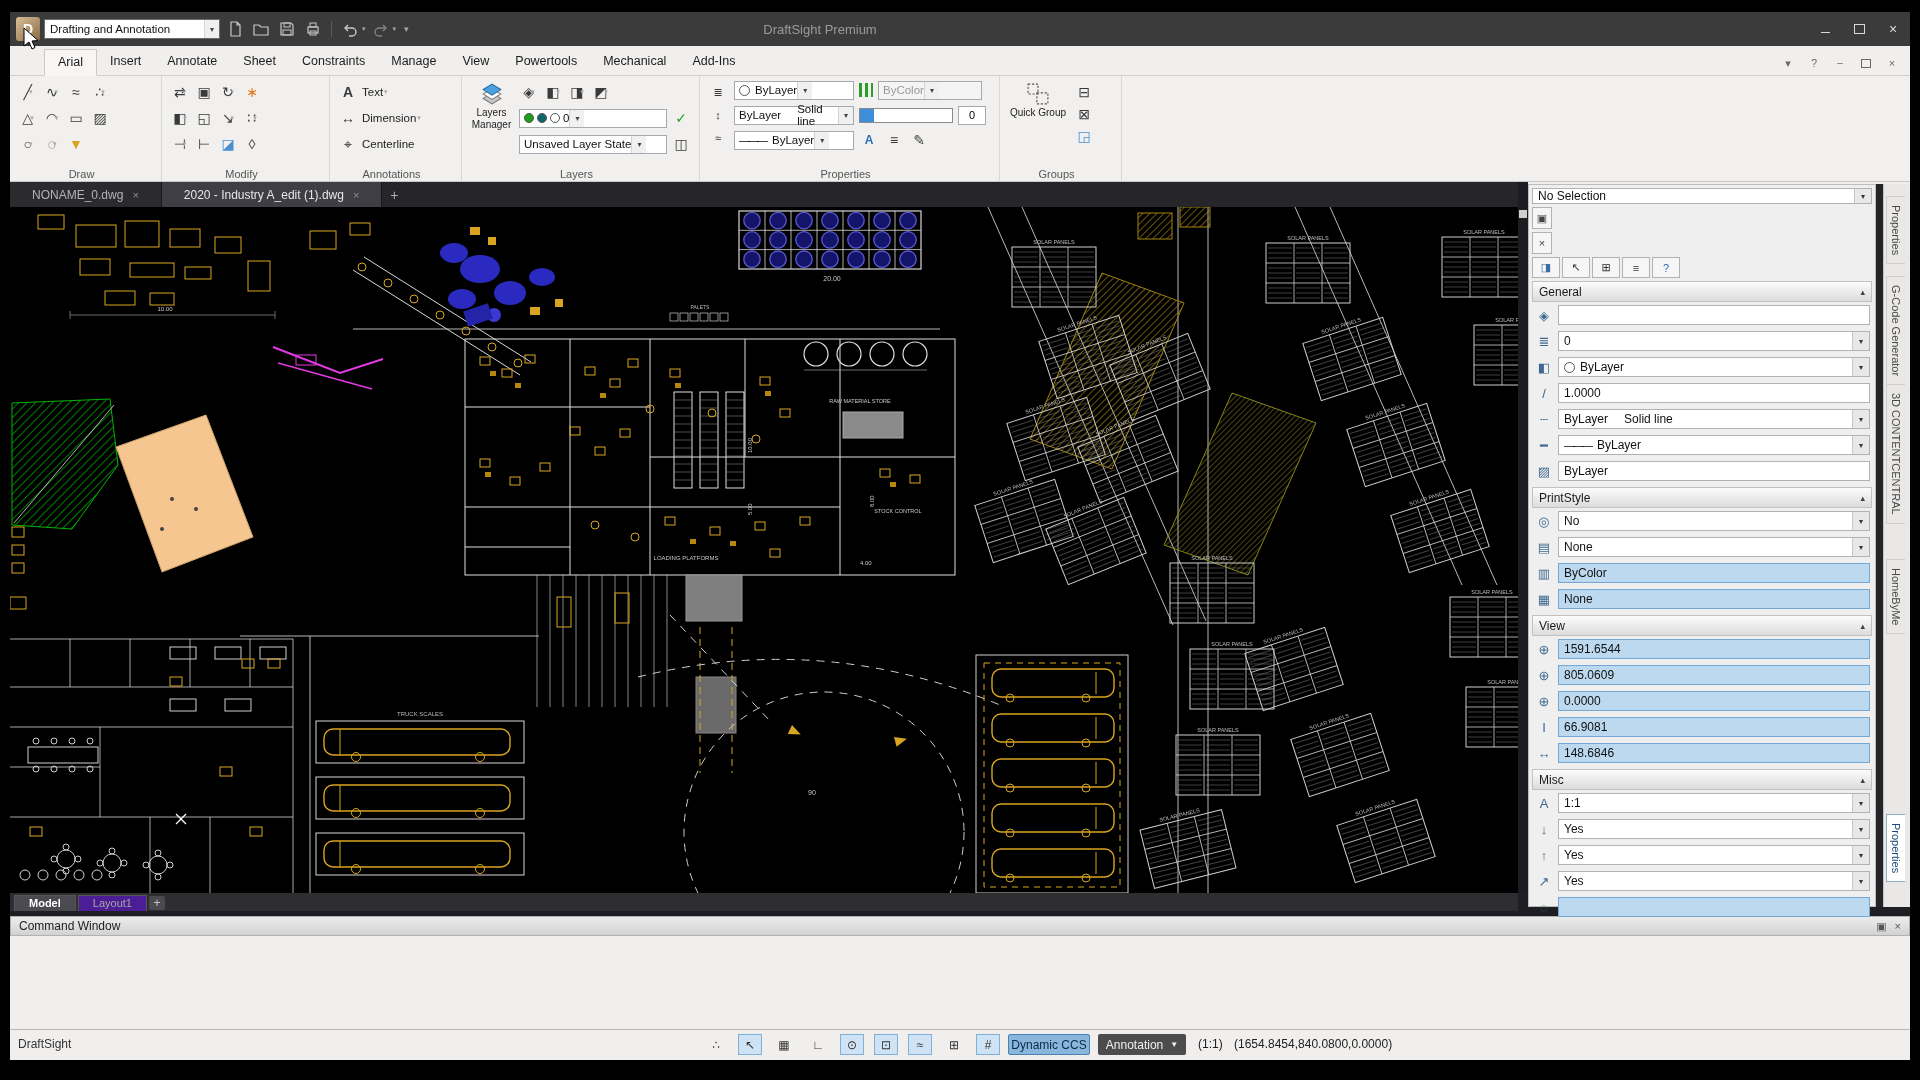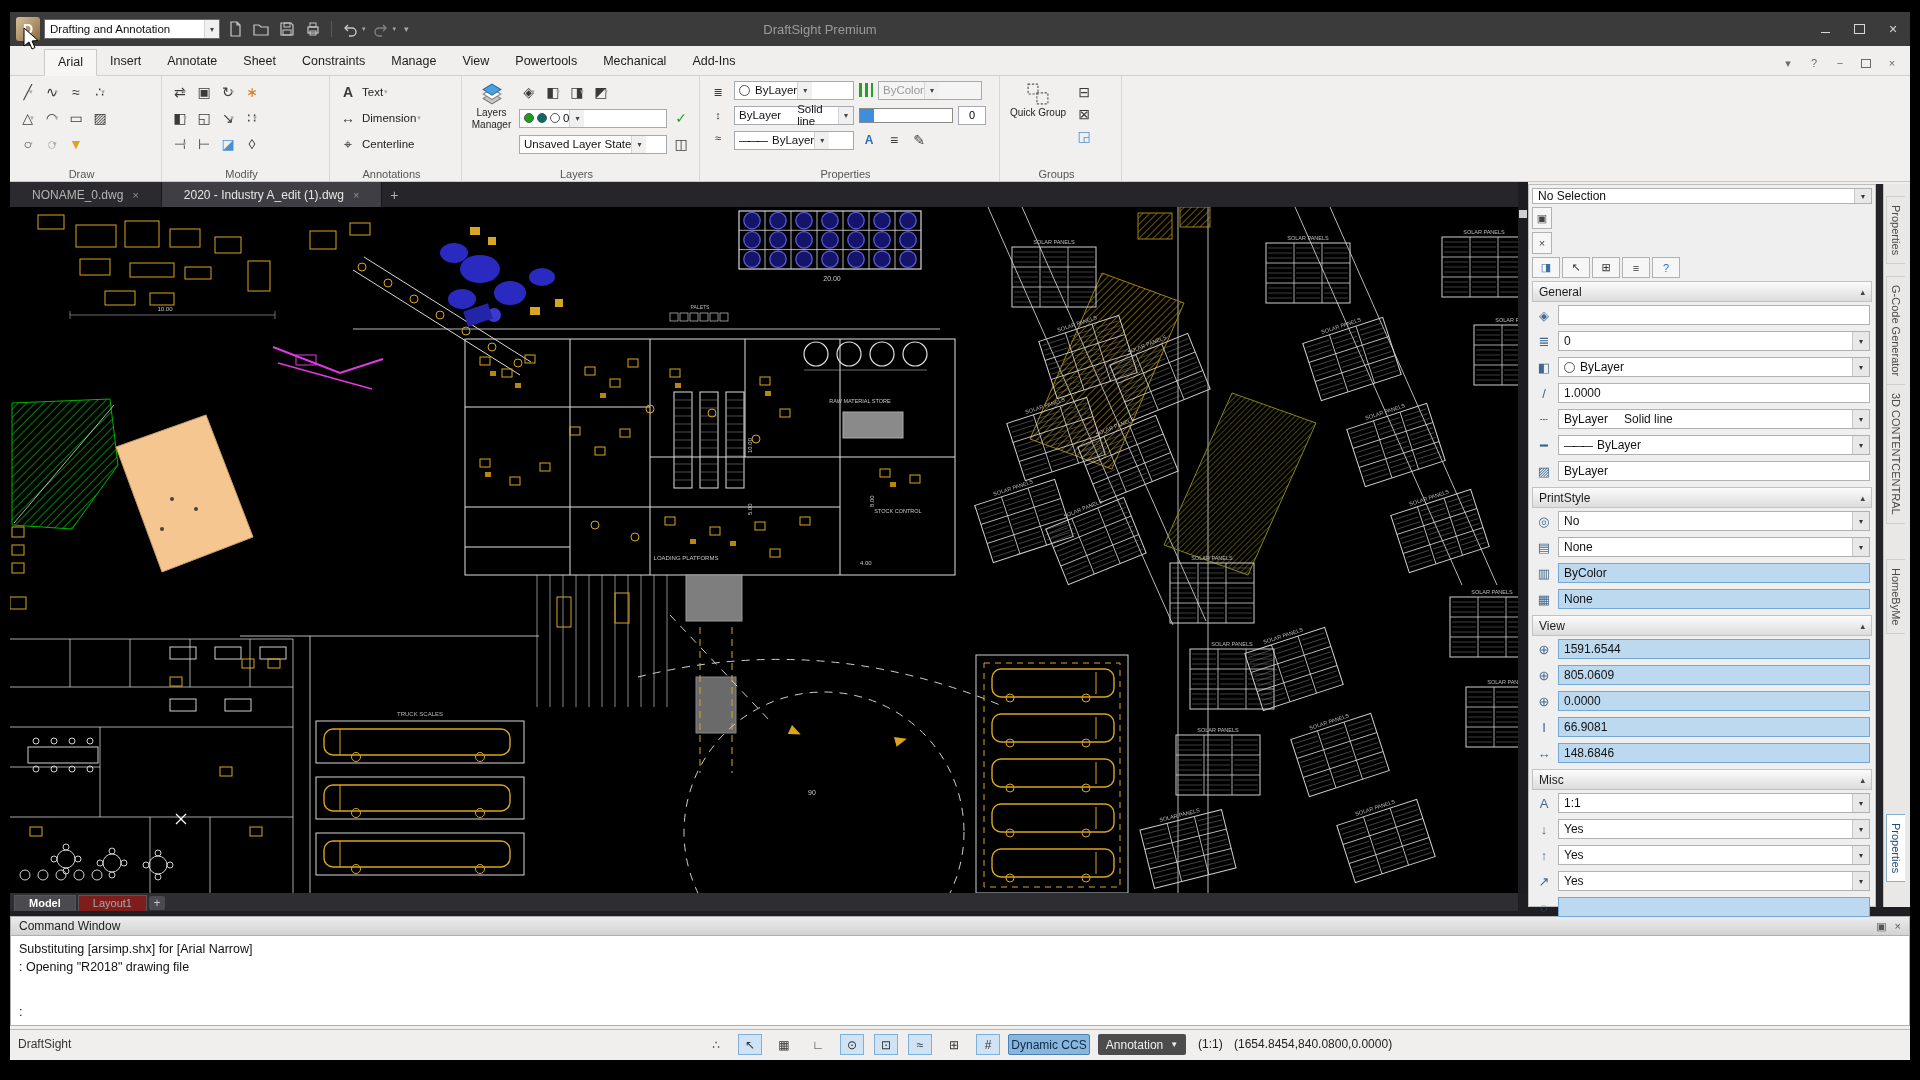--- a/index.html
+++ b/index.html
@@ -83,21 +83,21 @@
   .prow{height:26px;display:flex;align-items:center;gap:4px;padding:0 2px;}
   .picon{width:20px;text-align:center;font-size:13px;color:#3f6890;flex:none;}
 
   
   .sidestrip{position:absolute;left:1873px;top:172px;width:27px;height:723px;background:#e9e8e7;border-left:1px solid #c2c2c2;z-index:3;box-sizing:border-box;}
   .vtab{position:absolute;left:2px;writing-mode:vertical-rl;font-size:11px;color:#4a4a4a;padding:8px 3px;background:#e9e8e7;border:1px solid #cfcfcf;border-right:none;white-space:nowrap;}
   .vtab.active{background:#fff;color:#1a4a7a;border-color:#8ab0d0;}
 
   
   .sheetbar{position:absolute;left:0;top:881px;width:1508px;height:18px;background:#2e2e32;display:flex;align-items:flex-end;gap:2px;padding-left:4px;box-sizing:border-box;z-index:2;}
-  .sheettab{font-size:11px;color:#a8a8a8;padding:1px 14px 2px;background:#7f1d1d;border:1px solid #55555a;border-bottom:none;}
+  .sheettab{font-size:11px;color:#a8a8a8;padding:1px 14px 2px;background:#4c1d95;border:1px solid #55555a;border-bottom:none;}
   .sheettab.active{color:#fff;background:#4a4a50;font-weight:bold;}
   .plus2{width:16px;height:14px;display:flex;align-items:center;justify-content:center;color:#c8c8c8;background:#4a4a50;border-radius:2px;font-size:12px;margin-bottom:1px;}
 
   
   .cmdwin{position:absolute;left:0;top:904px;width:1900px;height:110px;z-index:2;}
   .cmdtitle{height:20px;background:linear-gradient(#ececec,#d2d2d2);border:1px solid #b0b0b0;display:flex;align-items:center;font-size:12px;color:#222;padding:0 8px;box-sizing:border-box;}
   .cmdtitle .cicons{margin-left:auto;display:flex;gap:8px;color:#555;font-size:11px;}
   .cmdbody{position:relative;height:90px;background:#fff;border:1px solid #b0b0b0;border-top:none;box-sizing:border-box;padding:4px 8px;font-size:12.5px;color:#111;line-height:1.45;}
   .cmdprompt{position:absolute;left:8px;bottom:4px;font-size:12.5px;color:#111;}
 
@@ -1751,27 +1751,20 @@
   </div>
 
   <div class="cmdwin">
     <div class="cmdtitle">
       <span>Command Window</span>
       <span class="cicons">
         <span>▣</span>
         <span>×</span>
       </span>
     </div>
-    <div class="cmdbody">
-      <div id="cmd-lines">
-          <div>Substituting [arsimp.shx] for [Arial Narrow]</div>
-          <div>: Opening "R2018" drawing file</div>
-        </div>
-      <div class="cmdprompt">:</div>
-    </div>
   </div>
 
   <div class="statusbar">
     <span class="sb-app">DraftSight</span>
     <div id="status-icons">
         <span class="sb-ic">∴</span>
         <span class="sb-ic active">↖</span>
         <span class="sb-ic">▦</span>
         <span class="sb-ic">∟</span>
         <span class="sb-ic active">⊙</span>

